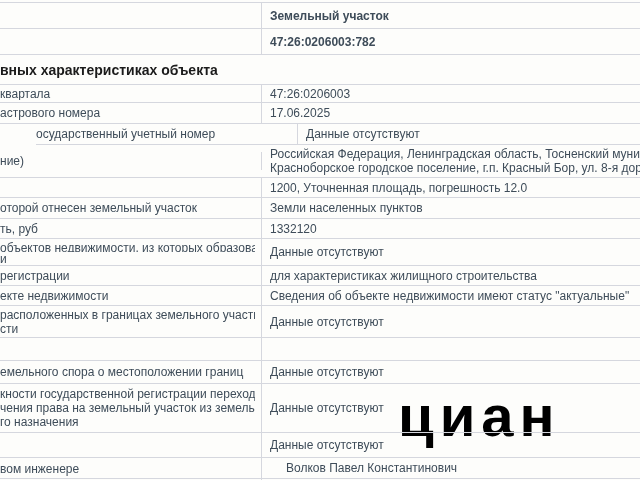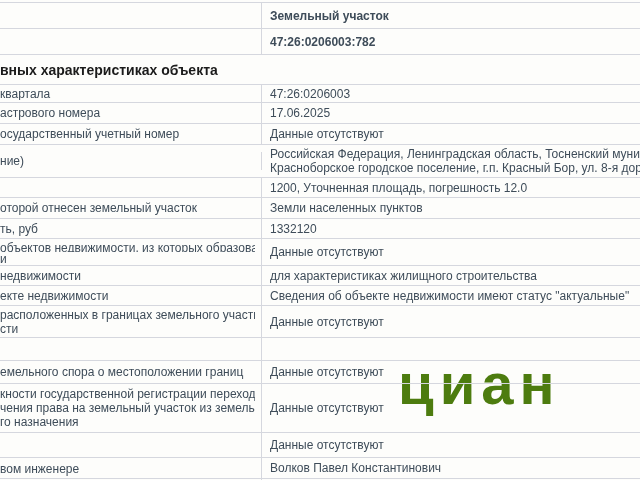--- a/index.html
+++ b/index.html
@@ -6,25 +6,25 @@
   .screen{
     position:relative;
     width:640px;height:480px;
     background:#fdfdfb;
     overflow:hidden;
     font-family:"Liberation Sans", sans-serif;
     color:#3e4c59;
   }
   .watermark{
     position:absolute;
-    left:398px;top:350px;
+    left:398px;top:382px;
     font-size:58px;
     font-weight:bold;
     letter-spacing:6px;
-    color:#4d7c0f;
+    color:#000000;
     z-index:0;
     user-select:none;
   }
   .tbl{
     position:relative;
     z-index:1;
     border-top:1px solid #d5d7de;
   }
   .tbl-top{margin-top:2px;font-weight:bold;}
   .row{
@@ -102,21 +102,21 @@
         </div>
       </div>
       <div class="row" style="height: 21px;">
         <div class="cell label">
           <div class="line">астрового номера</div>
         </div>
         <div class="cell value">
           <div class="line">17.06.2025</div>
         </div>
       </div>
-      <div class="row" style="height: 21px;">
+      <div class="row" style="height: 21px; margin-left: 36px;">
         <div class="cell label">
           <div class="line">осударственный учетный номер</div>
         </div>
         <div class="cell value">
           <div class="line">Данные отсутствуют</div>
         </div>
       </div>
       <div class="row" style="height: 33px; align-items: center;">
         <div class="cell label">
           <div class="line">ние)</div>
@@ -152,21 +152,21 @@
         <div class="cell label">
           <div class="line">объектов недвижимости, из которых образован</div>
           <div class="line">и</div>
         </div>
         <div class="cell value">
           <div class="line">Данные отсутствуют</div>
         </div>
       </div>
       <div class="row" style="height: 20px;">
         <div class="cell label">
-          <div class="line">недвижимости</div>
+          <div class="line">регистрации</div>
         </div>
         <div class="cell value">
           <div class="line">для характеристиках жилищного строительства</div>
         </div>
       </div>
       <div class="row" style="height: 20px;">
         <div class="cell label">
           <div class="line">екте недвижимости</div>
         </div>
         <div class="cell value">
@@ -207,21 +207,21 @@
         <div class="cell value">
           <div class="line">Данные отсутствуют</div>
         </div>
       </div>
       <div class="row" style="height: 25px;">
         <div class="cell label"></div>
         <div class="cell value">
           <div class="line">Данные отсутствуют</div>
         </div>
       </div>
-      <div class="row" style="height: 21px;">
+      <div class="row" style="height: 21px; gap: 16px;">
         <div class="cell label"></div>
         <div class="cell value">
           <div class="line">Волков Павел Константинович</div>
         </div>
       </div>
     </div>
 
 </div>
 
 </body></html>

